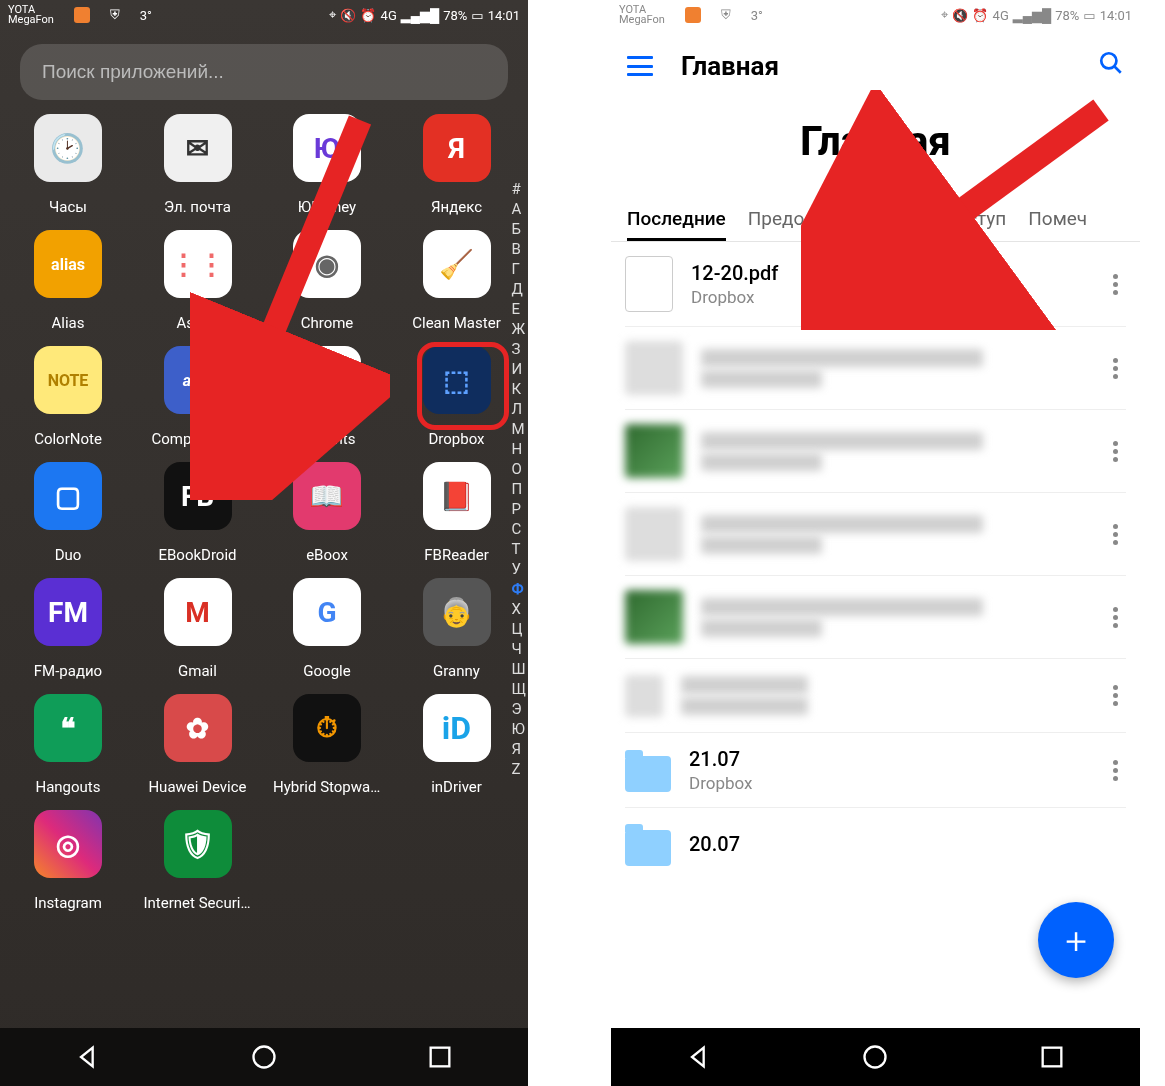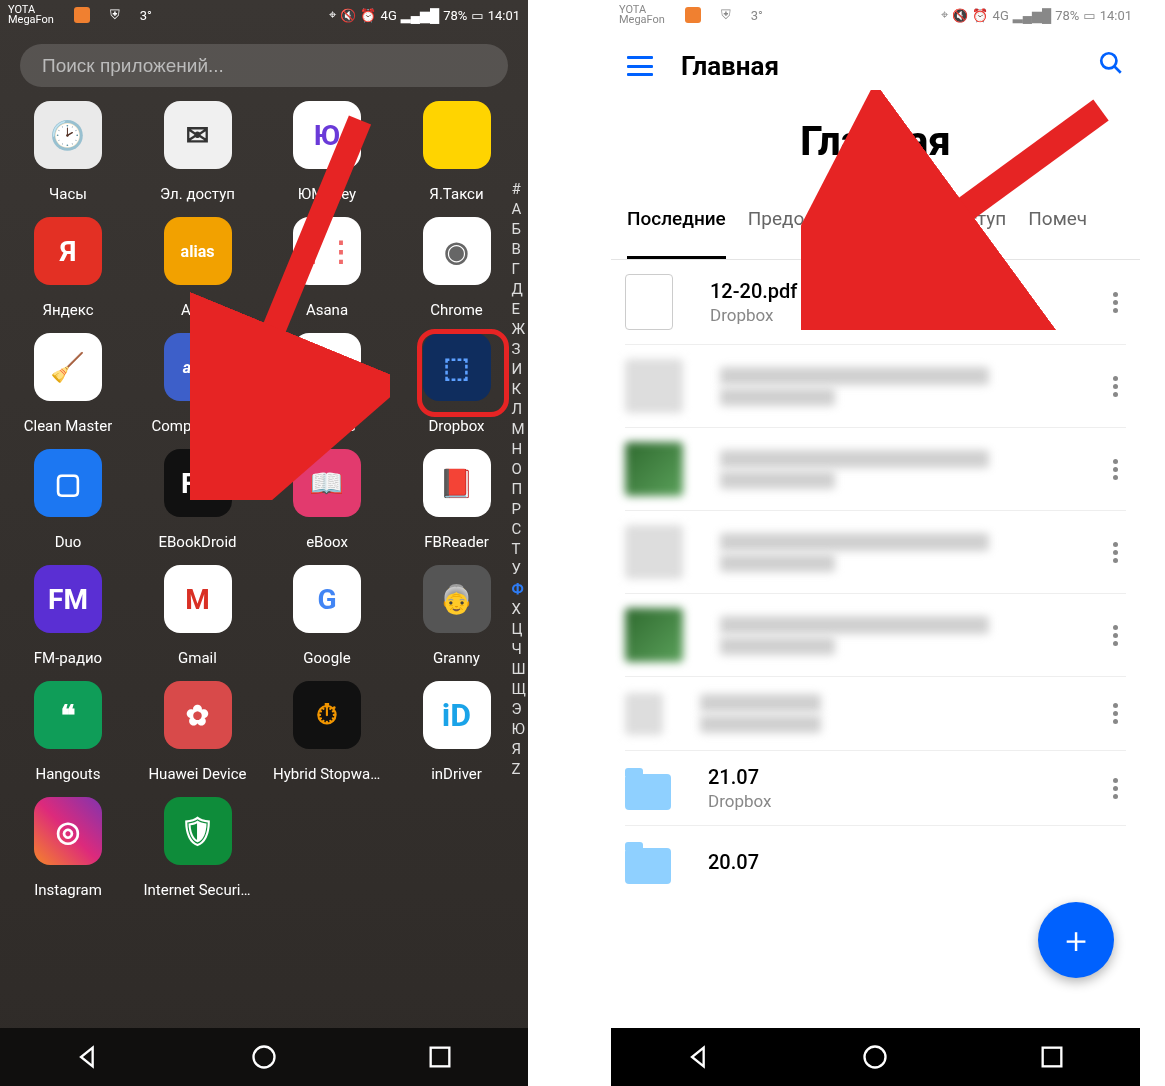--- a/index.html
+++ b/index.html
@@ -36,21 +36,21 @@
 .pane-right .status-bar { color: #888; }
 .yota { font-size: 11px; line-height: 0.9; }
 .temp-badge {
   background: #f08030; width: 16px; height: 16px; border-radius: 3px;
 }
 .sicon { font-size: 13px; }
 
 
 .search-wrap { padding: 14px 20px 8px; }
 .search-field {
-  width: 100%; height: 43px; border-radius: 22px;
+  width: 100%; height: 56px; border-radius: 22px;
   background: rgba(255,255,255,0.15);
   border: none; padding: 1px 22px; color: #ccc; font-size: 19px;
 }
 .search-field::placeholder { color: #bbb; }
 
 
 .app-grid {
   padding: 6px 10px 0 14px;
   display: grid;
   grid-template-columns: repeat(4, 1fr);
@@ -102,21 +102,21 @@
 .hamburger span { height: 3px; background: #0061fe; border-radius: 1px; }
 .db-title { font-size: 26px; font-weight: 700; margin-left: 28px; }
 .db-search-ic { margin-left: auto; color: #0061fe; font-size: 26px; }
 
 .big-title { font-size: 40px; font-weight: 800; text-align: center; margin: 22px 0 42px; }
 
 .tabs {
   display: flex; gap: 22px; padding: 0 16px; font-size: 19px; color: #666;
   border-bottom: 1px solid #e4e4e4;
 }
-.tab { padding-bottom: 26px; white-space: nowrap; }
+.tab { padding-bottom: 8px; white-space: nowrap; }
 .tab.active { color: #000; border-bottom: 3px solid #000; font-weight: 500; }
 
 .file-list { padding: 0 14px; }
 .file-row {
   display: flex; align-items: center; padding: 14px 0; border-bottom: 1px solid #eee;
   position: relative;
 }
 .file-row:last-child { border-bottom: none; }
 .thumb {
   width: 48px; height: 56px; border-radius: 4px; flex-shrink: 0;
@@ -124,21 +124,21 @@
 }
 .thumb.pdf { background: #fff; border: 1px solid #ccc; }
 .thumb.folder {
   width: 46px; height: 36px; background: #8fd0ff; border-radius: 4px;
   position: relative; margin-top: 8px;
 }
 .thumb.folder::before {
   content: ""; position: absolute; top: -6px; left: 0; width: 18px; height: 8px;
   background: #8fd0ff; border-radius: 3px 3px 0 0;
 }
-.file-info { flex: 1; margin-left: 19px; }
+.file-info { flex: 1; }
 .file-name { font-size: 20px; font-weight: 500; }
 .file-loc { font-size: 17px; color: #888; margin-top: 2px; }
 .blurred-line {
   height: 18px; background: #d0d0d0; filter: blur(4px); border-radius: 3px;
   margin: 3px 0; width: 70%;
 }
 .blurred-line.short { width: 30%; }
 .blurred-block {
   width: 58px; height: 54px; background: linear-gradient(135deg,#2f6a2f,#5aa05a);
   filter: blur(4px); border-radius: 4px; flex-shrink: 0; margin-right: 18px;
@@ -192,49 +192,49 @@
       <input class="search-field" placeholder="Поиск приложений..." style="">
     </div>
 
     <div class="app-grid" id="appGrid">
         <div class="app">
           <div class="icon-box" style="background: rgb(234, 234, 234); color: rgb(51, 51, 51); font-size: 28px;">🕑</div>
           <div class="app-label">Часы</div>
         </div>
         <div class="app">
           <div class="icon-box" style="background: rgb(240, 240, 240); color: rgb(51, 51, 51); font-size: 28px;">✉</div>
-          <div class="app-label">Эл. доступ</div>
+          <div class="app-label">Эл. почта</div>
         </div>
         <div class="app">
           <div class="icon-box" style="background: rgb(255, 255, 255); color: rgb(106, 58, 216); font-size: 28px;">Ю</div>
           <div class="app-label">ЮMoney</div>
         </div>
         <div class="app">
-          <div class="icon-box" style="background: rgb(255, 212, 0); color: rgb(0, 0, 0); font-size: 28px;"></div>
-          <div class="app-label">Я.Такси</div>
-        </div>
-        <div class="app">
           <div class="icon-box" style="background: rgb(227, 48, 36); color: rgb(255, 255, 255); font-size: 28px;">Я</div>
           <div class="app-label">Яндекс</div>
         </div>
         <div class="app">
           <div class="icon-box" style="background: rgb(242, 161, 0); color: rgb(255, 255, 255); font-size: 16px;">alias</div>
           <div class="app-label">Alias</div>
         </div>
         <div class="app">
           <div class="icon-box" style="background: rgb(255, 255, 255); color: rgb(240, 106, 106); font-size: 28px;">⋮⋮</div>
           <div class="app-label">Asana</div>
         </div>
         <div class="app">
           <div class="icon-box" style="background: rgb(255, 255, 255); color: rgb(102, 102, 102); font-size: 28px;">◉</div>
           <div class="app-label">Chrome</div>
         </div>
         <div class="app">
           <div class="icon-box" style="background: rgb(255, 255, 255); color: rgb(199, 123, 31); font-size: 28px;">🧹</div>
           <div class="app-label">Clean Master</div>
+        </div>
+        <div class="app">
+          <div class="icon-box" style="background: rgb(255, 233, 122); color: rgb(176, 128, 0); font-size: 16px;">NOTE</div>
+          <div class="app-label">ColorNote</div>
         </div>
         <div class="app">
           <div class="icon-box" style="background: rgb(61, 95, 201); color: rgb(255, 255, 255); font-size: 16px; font-style: italic;">a+ib</div>
           <div class="app-label">Complex Calc</div>
         </div>
         <div class="app">
           <div class="icon-box" style="background: rgb(255, 255, 255); color: rgb(36, 88, 214); font-size: 28px;">∞</div>
           <div class="app-label">Currents</div>
         </div>
         <div class="app highlight">

